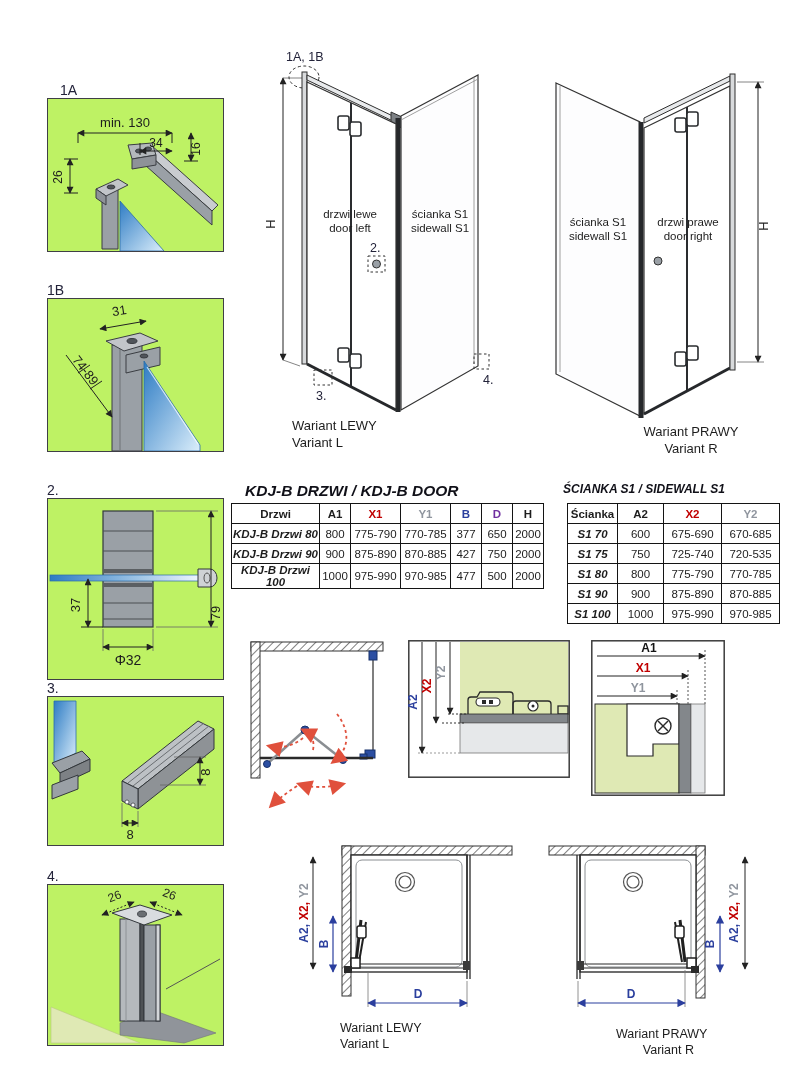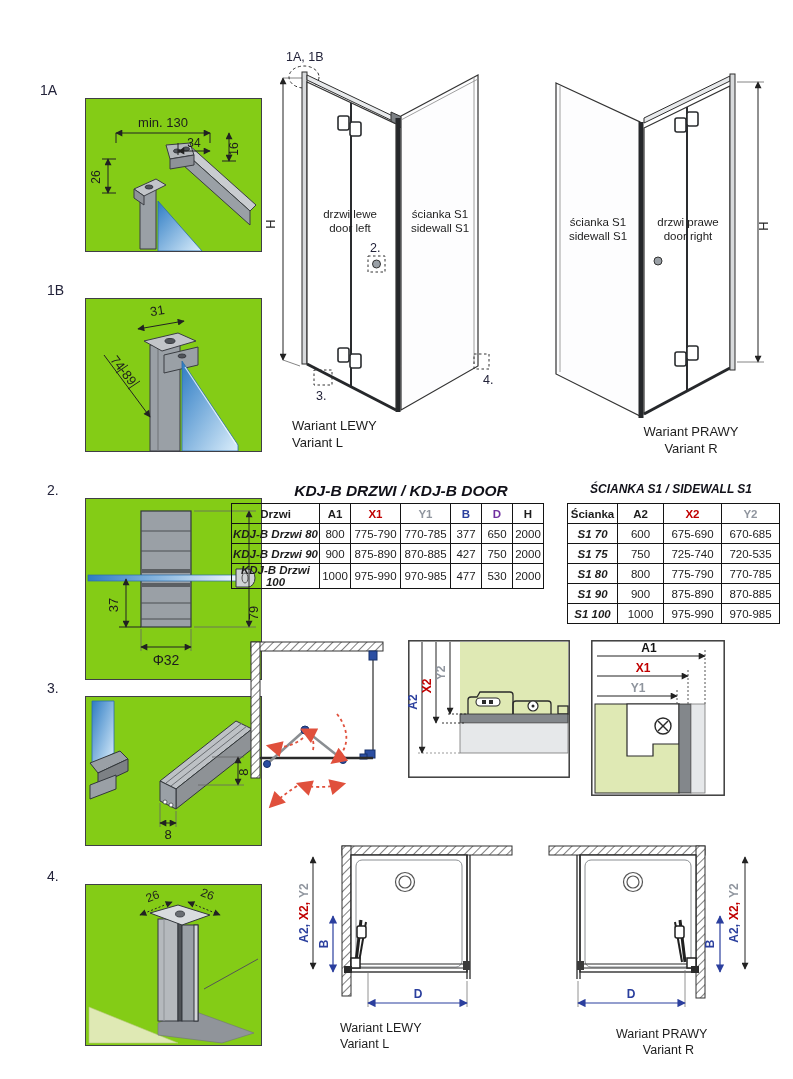--- a/index.html
+++ b/index.html
@@ -1,32 +1,32 @@
 <!DOCTYPE html>
 <html><head>
 <meta charset="utf-8">
 <style>
   html,body{margin:0;padding:0;background:#fff;font-family:"Liberation Sans",sans-serif;color:#1d1d1d;}
   .page{position:relative;width:793px;height:1079px;background:#fff;overflow:hidden;}
   .abs{position:absolute;}
   .dlabel{font-size:14px;color:#23233a;}
-  .dbox{border:1.3px solid #3f3f46;background:#84cc16;margin-left:38px;}
+  .dbox{border:1.3px solid #3f3f46;background:#bef264;}
   svg text{font-family:"Liberation Sans",sans-serif;}
   .t-dim{font-size:12px;fill:#1d1d1d;}
   .t-dim13{font-size:13px;fill:#1d1d1d;}
   .t-dim14{font-size:14px;fill:#1d1d1d;}
   .t-lbl{font-size:11.5px;fill:#1d1d1d;}
   .t-call{font-size:12.5px;fill:#23233a;}
   .fR{fill:#c00000;font-weight:bold;}
   .fG{fill:#8f959e;font-weight:bold;}
   .fB{fill:#2b3f9e;font-weight:bold;}
   .fK{fill:#141414;font-weight:bold;}
   .cap{font-size:13px;line-height:1.3;color:#1d1d1d;}
   .cap-sm{font-size:12.5px;line-height:1.3;color:#1d1d1d;}
-  .title{font-weight:bold;font-style:italic;text-align:center;white-space:nowrap;color:#101018;}
+  .title{font-weight:bold;font-style:italic;text-align:left;white-space:nowrap;color:#101018;}
   .tbl{border-collapse:collapse;font-size:11.5px;text-align:center;table-layout:fixed;}
   .tbl td{border:1.5px solid #141414;padding:0 1px;height:19px;overflow:hidden;}
   .tbl tr.h td{font-weight:bold;}
   .tbl td.rowhead{font-weight:bold;font-style:italic;margin-left:24px;}
   .c-red{color:#c00000;}.c-gray{color:#8f959e;}.c-blue{color:#2b3f9e;}.c-purple{color:#7030a0;}
 </style>
 </head>
 <body>
 
 <svg width="0" height="0" style="position:absolute" aria-hidden="true">
@@ -50,21 +50,21 @@
         <path d="M0,0 L10,5 L0,10 z" fill="#2b3f9e"></path>
       </marker>
     <marker id="arR" viewBox="0 0 10 10" refX="8" refY="5" markerWidth="10" markerHeight="9" orient="auto-start-reverse">
         <path d="M0,0 L10,5 L0,10 z" fill="#e0503c"></path>
       </marker>
   </defs>
 </svg>
 
 <div class="page">
 
-  <div class="abs dlabel" style="left:40px;top:82px">1A</div>
+  <div class="abs dlabel" style="left:60px;top:82px">1A</div>
   <div class="abs dbox" style="left:47px;top:98px;width:175px;height:152px">
     <svg width="175" height="152" viewBox="0 0 175 152">
       <g stroke="#3a3d42" stroke-width="1">
         <polygon points="97,52 164,112 170,106 103,46" fill="#c9ccd0"></polygon>
         <polygon points="97,52 164,112 164,126 97,66" fill="#9aa0a6"></polygon>
         <polygon points="80,46 104,44 108,56 84,60" fill="#b4b8bc"></polygon>
         <polygon points="84,60 108,56 108,66 84,70" fill="#8e9298"></polygon>
         <ellipse cx="91" cy="52" rx="3.5" ry="2" fill="#50545a"></ellipse>
         <ellipse cx="100" cy="50" rx="3.5" ry="2" fill="#50545a"></ellipse>
         <polygon points="54,94 70,86 70,150 54,150" fill="#9aa0a6"></polygon>
@@ -322,21 +322,21 @@
       <td>427</td>
       <td>750</td>
       <td>2000</td>
     </tr>
     <tr>
       <td class="rowhead">KDJ-B Drzwi 100</td>
       <td>1000</td>
       <td>975-990</td>
       <td>970-985</td>
       <td>477</td>
-      <td>530</td>
+      <td>500</td>
       <td>2000</td>
     </tr>
   </tbody>
     </table>
 
   <div class="abs title" style="left:563px;top:482px;width:216px;font-size:12px">ŚCIANKA S1 / SIDEWALL S1</div>
   <table class="tbl abs" style="left:567px;top:503px;width:212px">
     <colgroup>
         <col style="width:50px">
         <col style="width:46px">

